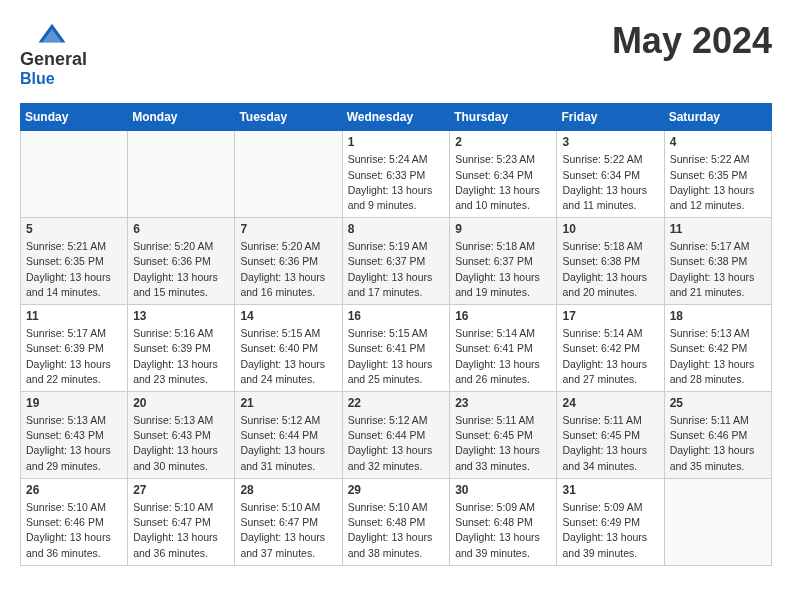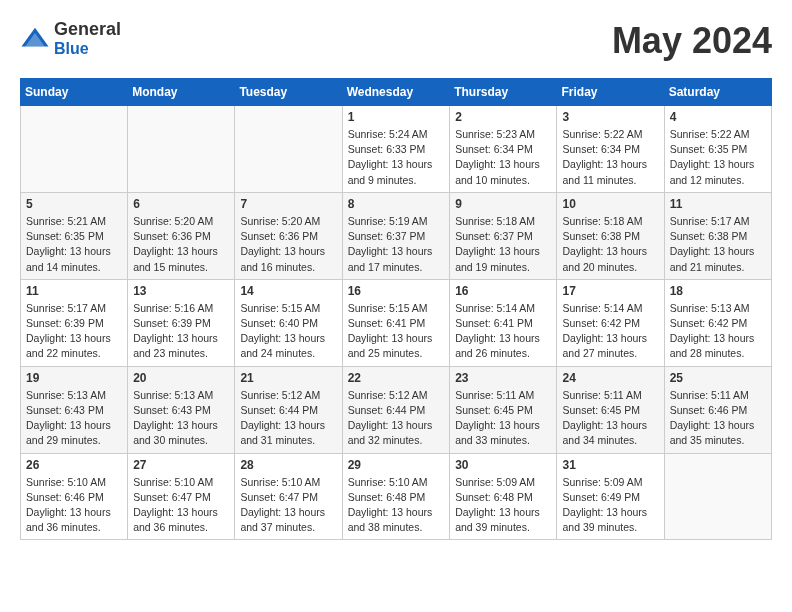--- a/index.html
+++ b/index.html
@@ -12,20 +12,21 @@
     }
     .header {
       display: flex;
       justify-content: space-between;
       align-items: flex-start;
       margin-bottom: 16px;
     }
     .logo {
       display: flex;
       align-items: center;
+      flex-direction: column;
     }
     .logo-text {
       display: flex;
       flex-direction: column;
       line-height: 1.1;
     }
     .logo-general {
       font-size: 18px;
       font-weight: bold;
       color: #333;

